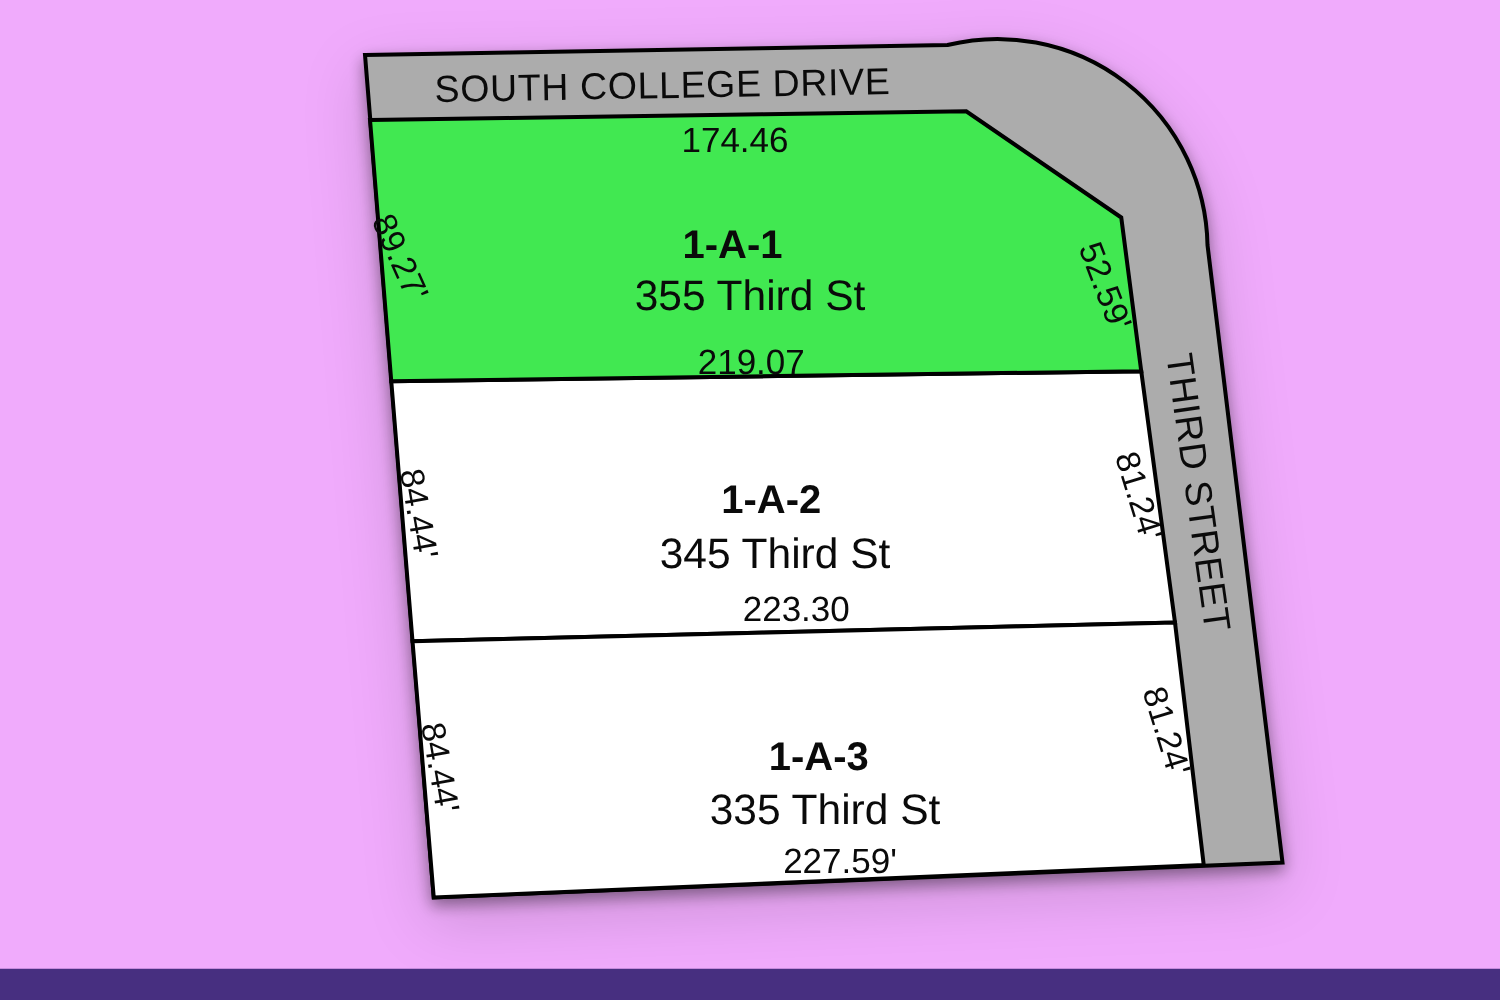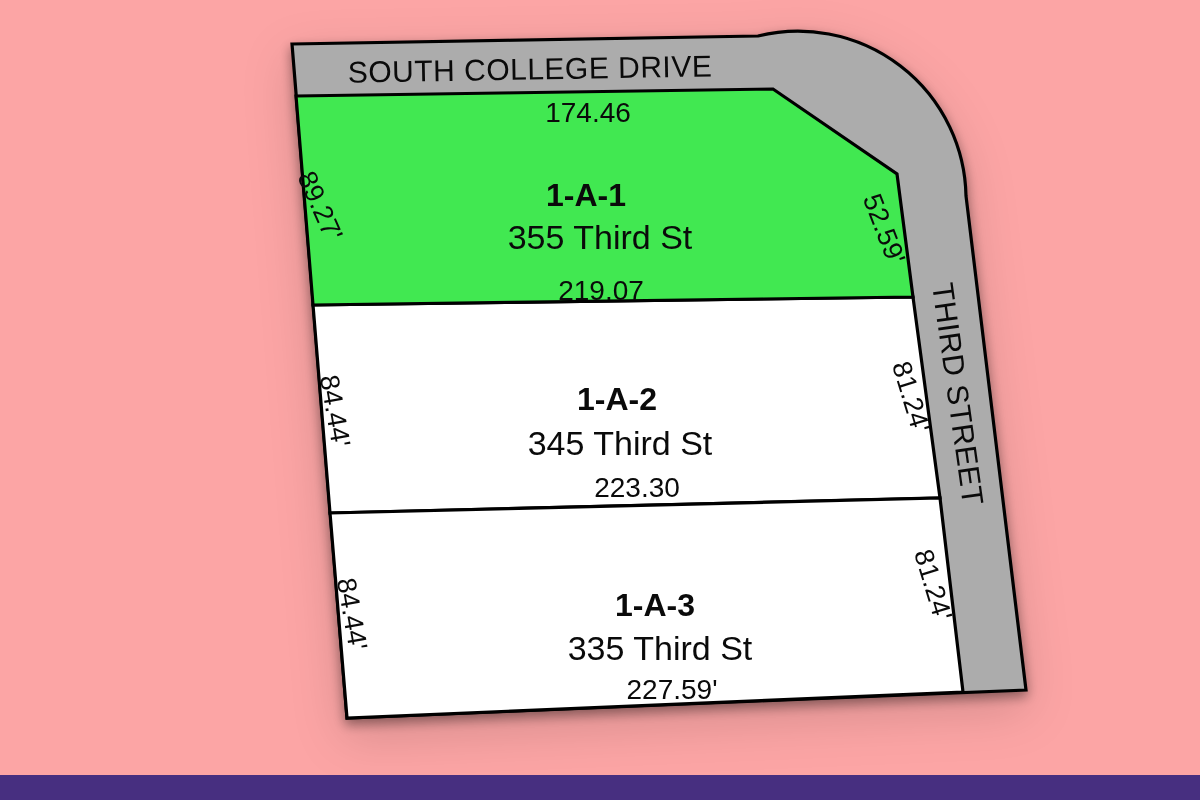--- a/index.html
+++ b/index.html
@@ -4,21 +4,21 @@
 <style>
   html, body {
     margin: 0;
     padding: 0;
     background: #ffffff;
   }
   #stage {
     position: relative;
     width: 1200px;
     height: 800px;
-    background: #fca5a5;
+    background: #f0abfc;
     overflow: hidden;
     font-family: "Liberation Sans", "DejaVu Sans", sans-serif;
   }
   svg { display: block; }
   .plat-group {
     filter: drop-shadow(0 5px 6px rgba(0,0,0,0.40)) drop-shadow(0 16px 24px rgba(0,0,0,0.14));
   }
   .boundary {
     stroke: #000000;
     stroke-width: 3.2;

